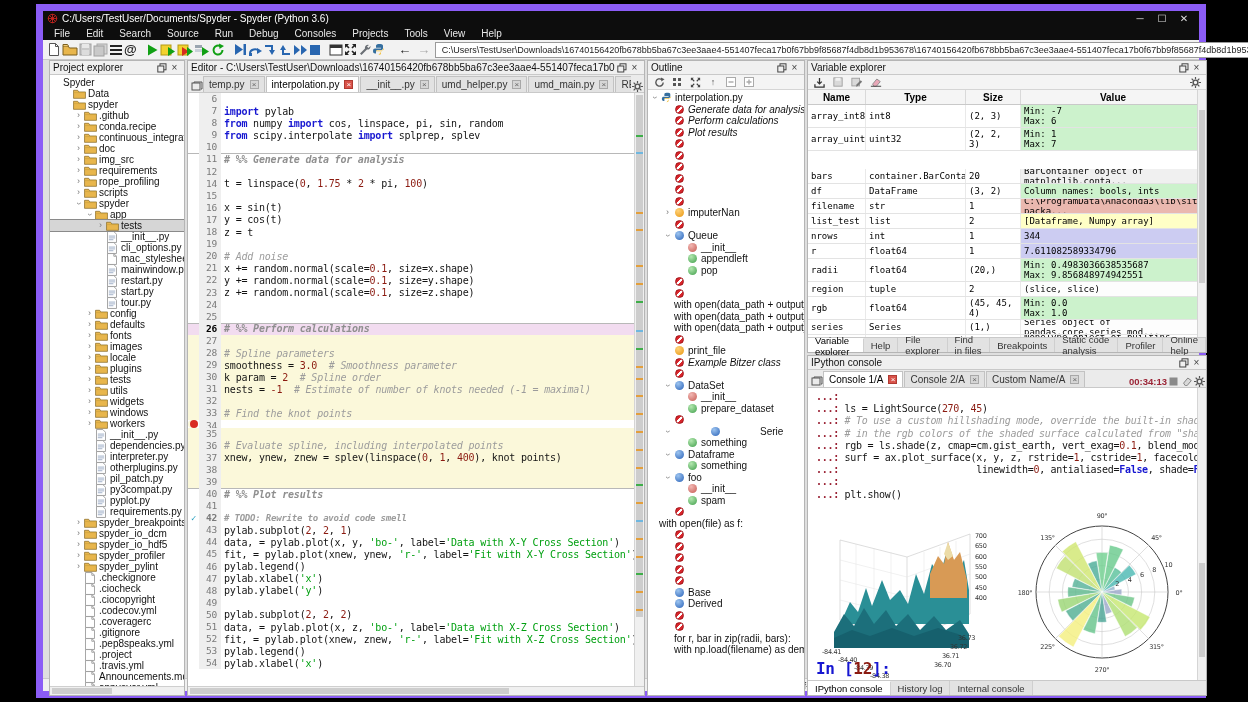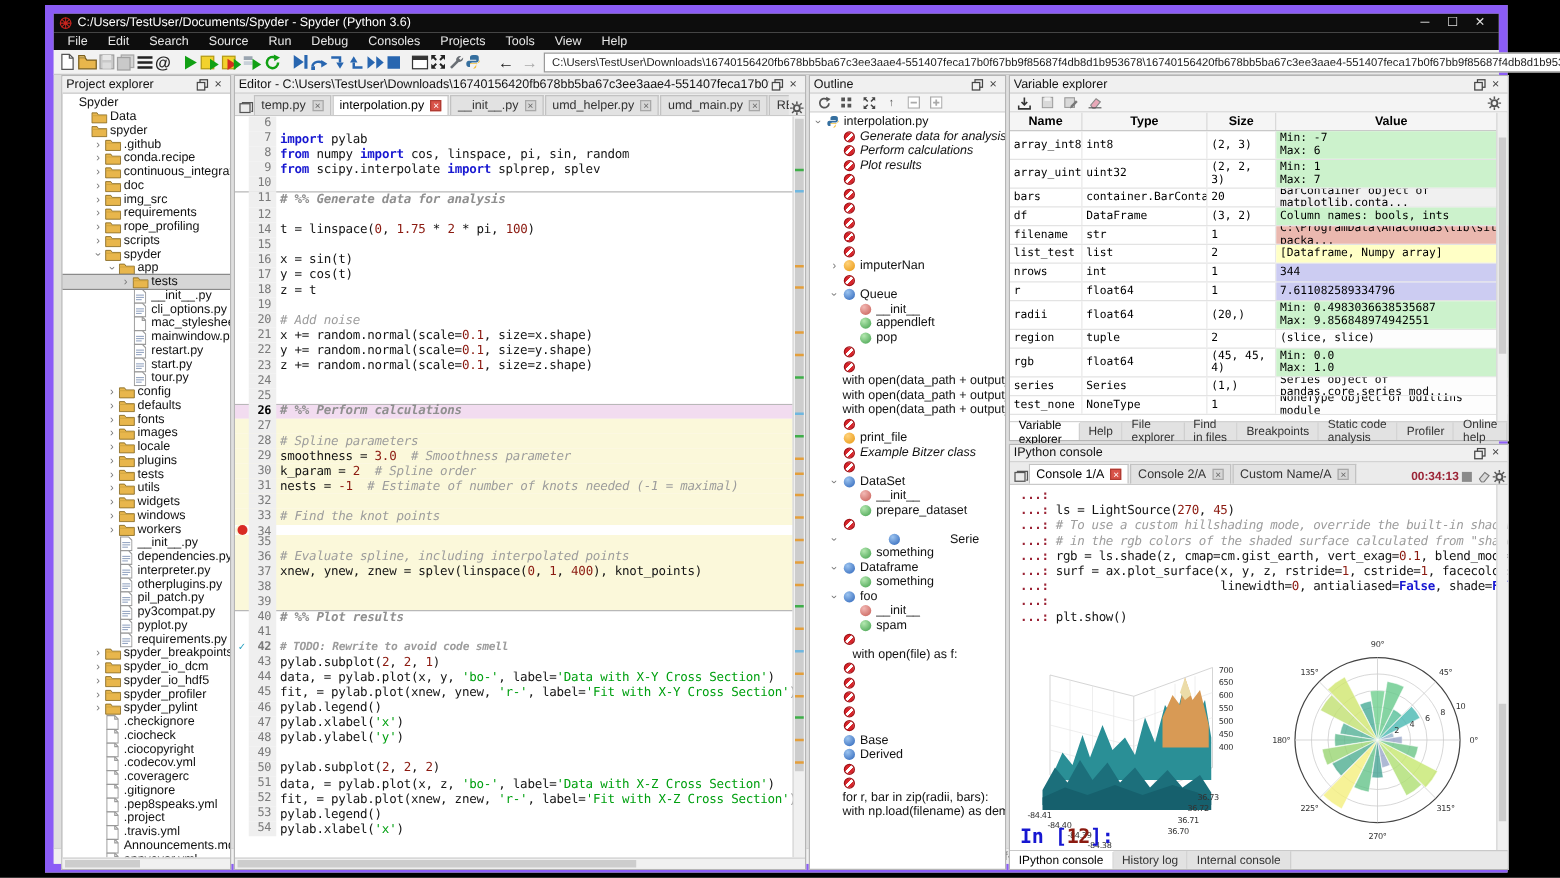--- a/index.html
+++ b/index.html
@@ -1313,21 +1313,21 @@
             </span>
             <span class="tlabel">spam</span>
           </div>
           <div class="oi" style="padding-left: 15px;">
             <span class="chev"></span>
             <span class="tico">
               <span class="dot cell"></span>
             </span>
             <span class="tlabel"></span>
           </div>
-          <div class="oi" style="padding-left: 23px;">
+          <div class="oi" style="padding-left: 0;">
             <span class="chev"></span>
             <span class="tlabel">with open(file) as f:</span>
           </div>
           <div class="oi" style="padding-left: 15px;">
             <span class="chev"></span>
             <span class="tico">
               <span class="dot cell"></span>
             </span>
             <span class="tlabel"></span>
           </div>
@@ -1456,21 +1456,21 @@
               <span class="c-val" style="background: rgb(204, 242, 204);">Min: -7
 Max: 6</span>
             </div>
             <div class="vrow" style="height: 23px;">
               <span class="c-name">array_uint32</span>
               <span class="c-type">uint32</span>
               <span class="c-size">(2, 2, 3)</span>
               <span class="c-val" style="background: rgb(204, 242, 204);">Min: 1
 Max: 7</span>
             </div>
-            <div class="vrow" style="height: 15px;">
+            <div class="vrow" style="height: 15px; margin-top: 18px;">
               <span class="c-name">bars</span>
               <span class="c-type">container.BarContainer</span>
               <span class="c-size">20</span>
               <span class="c-val" style="background: rgb(240, 240, 240);">BarContainer object of matplotlib.conta...</span>
             </div>
             <div class="vrow" style="height: 15px;">
               <span class="c-name">df</span>
               <span class="c-type">DataFrame</span>
               <span class="c-size">(3, 2)</span>
               <span class="c-val" style="background: rgb(204, 242, 204);">Column names: bools, ints</span>

